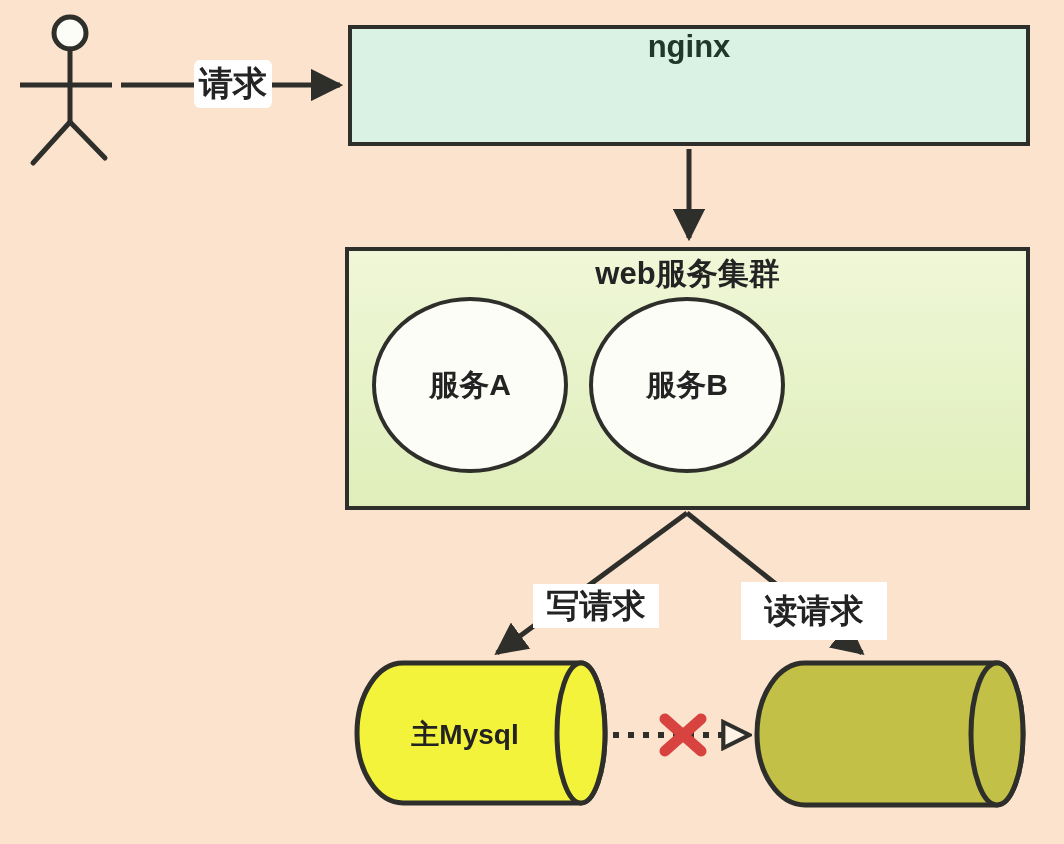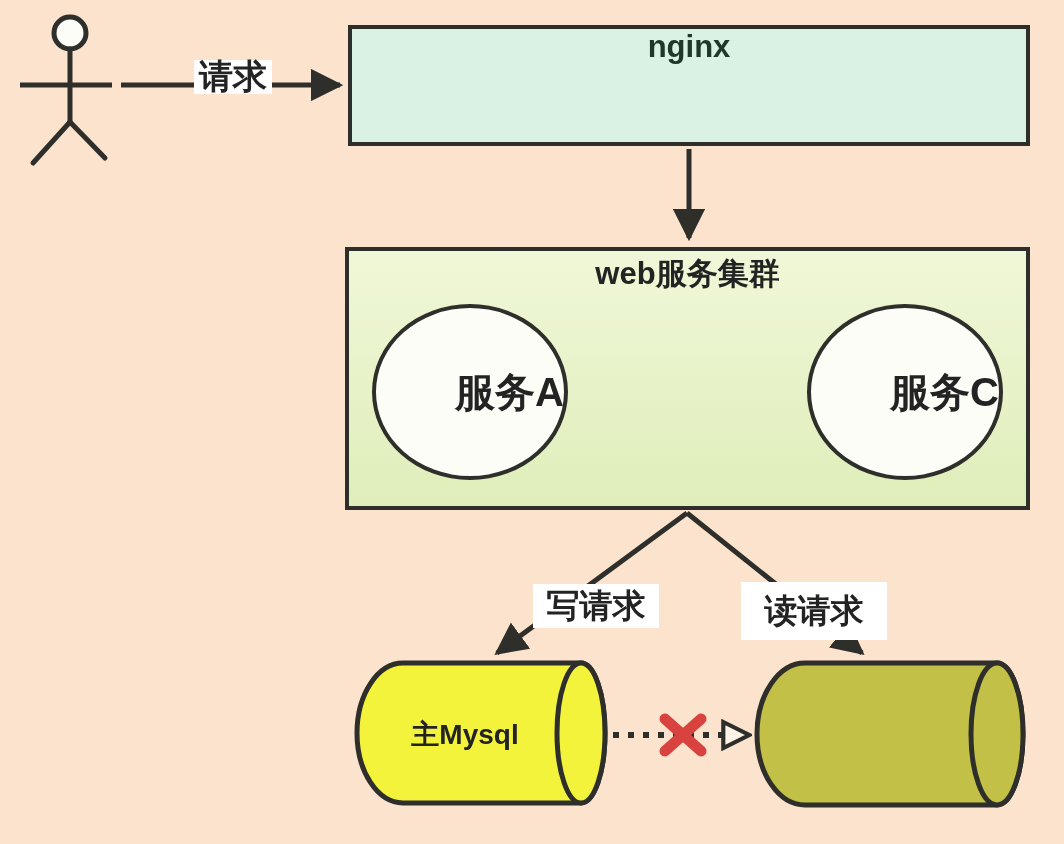--- a/index.html
+++ b/index.html
@@ -28,61 +28,61 @@
     left:345px; top:247px; width:685px; height:263px;
     background:linear-gradient(180deg,#f0f7d8 0%,#dfeeba 100%);
     border:4px solid #2e2e2b;
   }
   .cluster-title {
     position:absolute; left:0; right:0; top:2px;
     text-align:center;
     font-size:31px; font-weight:bold;
   }
   .service-circle {
-    position:absolute; top:53px;
+    position:absolute; top:46px;
     width:196px; height:176px;
     box-sizing:border-box;
     background:#fdfdf7;
     border:4px solid #2e2e2b;
     border-radius:50%;
-    display:flex; align-items:center; justify-content:flex-end;
-    font-size:40px; font-weight:bold;
+    display:flex; align-items:center; justify-content:center;
+    font-size:30px; font-weight:bold;
   }
   #service-a { left:23px; }
   #service-b { left:240px; }
   #service-c { left:458px; }
   
   .edge-label, .db-label {
     position:absolute; z-index:3;
     display:flex; align-items:center; justify-content:center;
     font-weight:bold;
   }
   .edge-label { background:#ffffff; }
-  #request-label { left:194px; top:60px;  width:78px;  height:34px; font-size:34px; }
+  #request-label { left:194px; top:60px;  width:78px;  height:48px; font-size:34px;border-radius:6px; }
   #write-label   { left:533px; top:584px; width:126px; height:44px; font-size:33px; }
   #read-label    { left:741px; top:582px; width:146px; height:58px; font-size:33px; }
   #master-label  { left:375px; top:710px; width:180px; height:50px; font-size:28px; }
   #slave-label   { left:775px; top:711px; width:180px; height:50px; font-size:35px; }
 </style>
 </head>
 <body>
 
 <div class="canvas">
 
   <div id="nginx-box" class="node-box">
     <span>nginx</span>
   </div>
 
   <div id="cluster-box" class="node-box">
     <div class="cluster-title">web服务集群</div>
     <div id="service-a" class="service-circle">
       <span>服务A</span>
     </div>
-    <div id="service-c" class="service-circle">
-      <span>服务C</span>
+    <div id="service-b" class="service-circle">
+      <span>服务B</span>
     </div>
   </div>
 
   <svg class="layer-svg" width="1064" height="844" viewBox="0 0 1064 844">
     <defs>
       <marker id="m-solid" viewBox="0 0 10 10" refX="9" refY="5" markerWidth="6.5" markerHeight="6.5" orient="auto-start-reverse" markerUnits="strokeWidth">
         <path d="M0,0 L10,5 L0,10 z" fill="#2e2e2b"></path>
       </marker>
       <marker id="m-open" viewBox="0 0 12 12" refX="10.5" refY="6" markerWidth="5.2" markerHeight="5.2" orient="auto" markerUnits="strokeWidth">
         <path d="M1,1 L11,6 L1,11 z" fill="#fdf3e6" stroke="#2e2e2b" stroke-width="1.6"></path>

